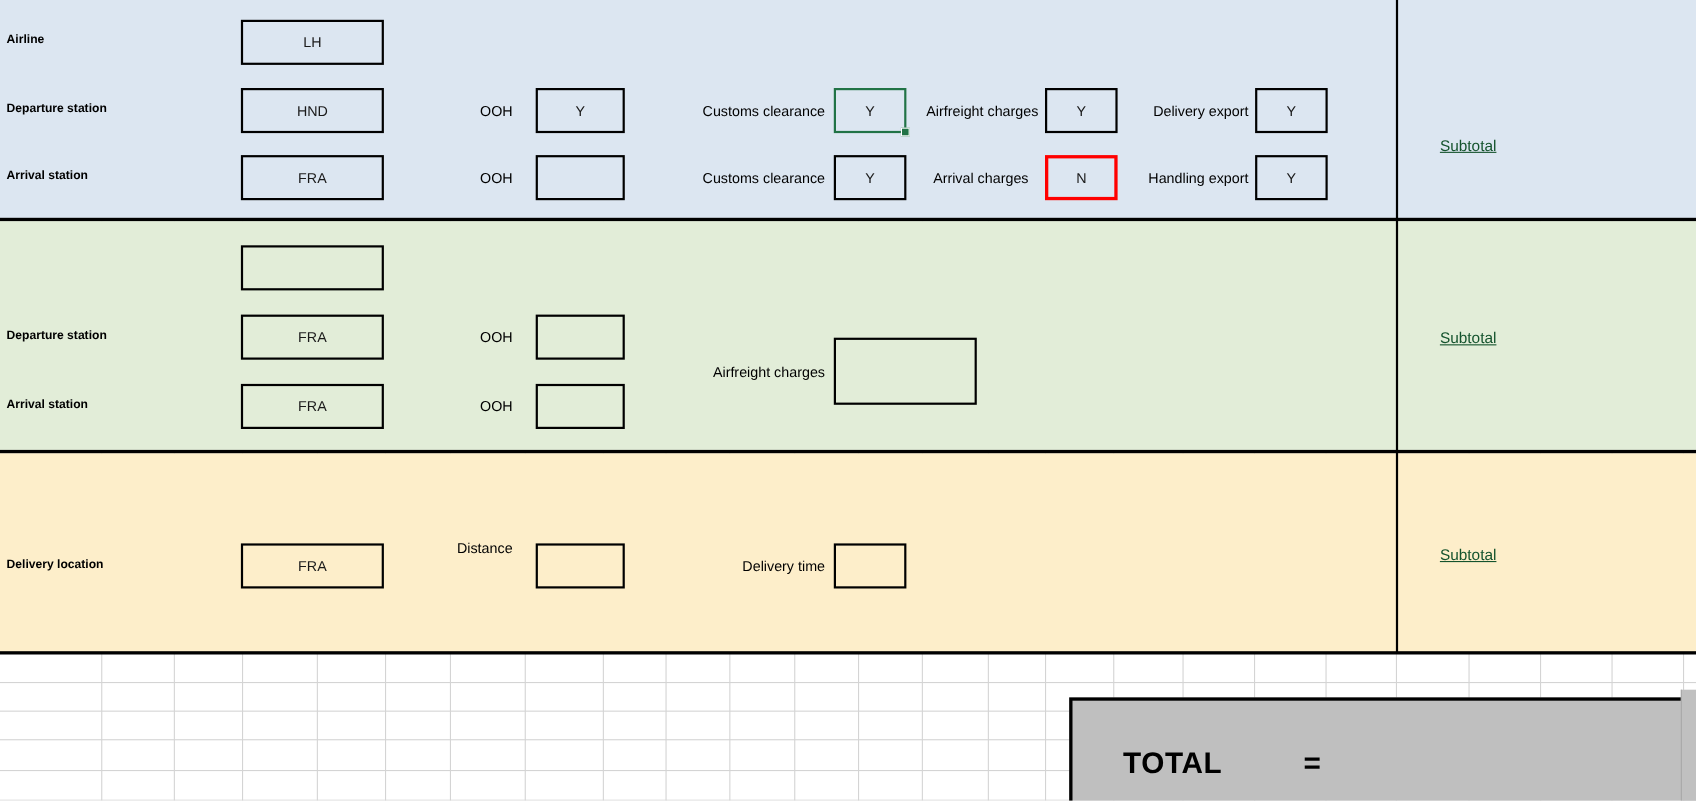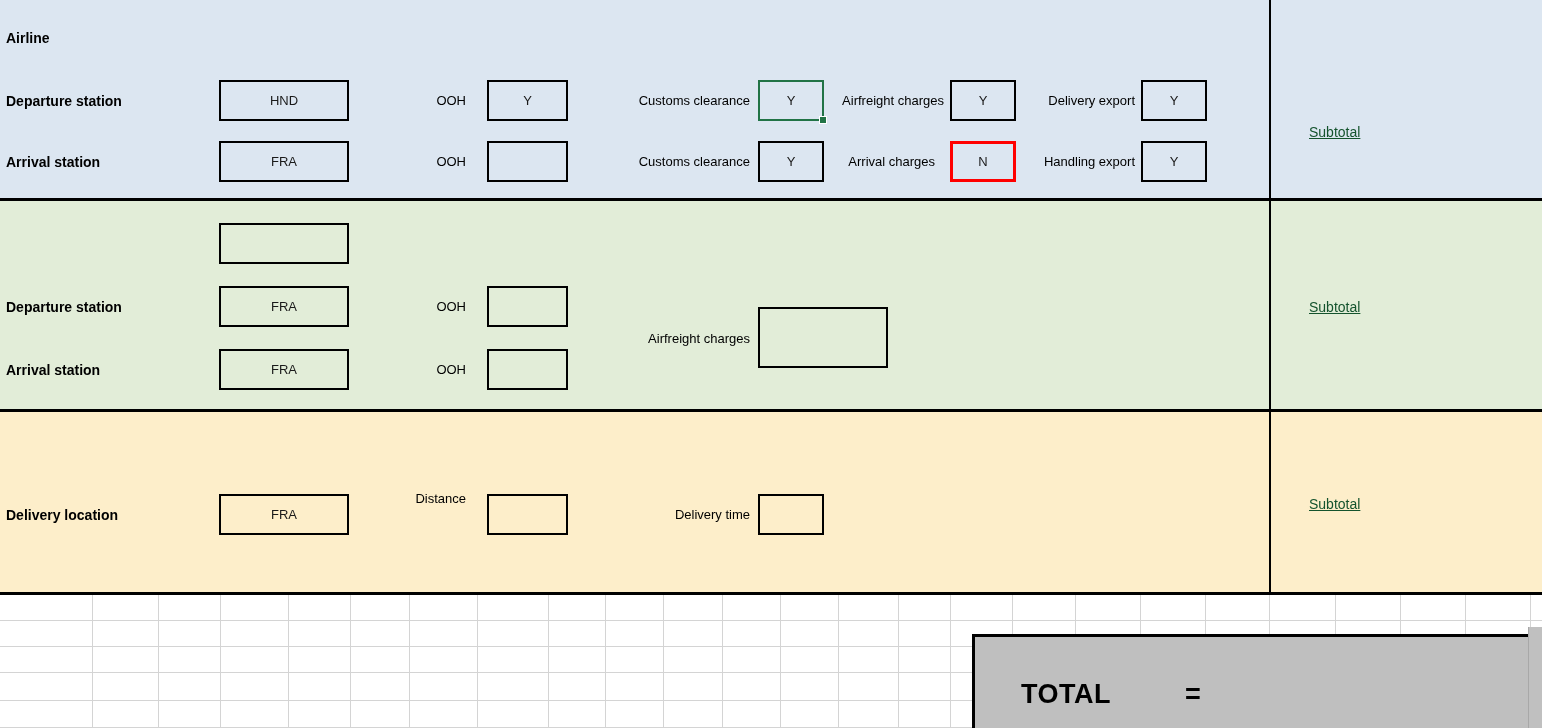--- a/index.html
+++ b/index.html
@@ -71,21 +71,21 @@
     left: 1269px;
     width: 2px;
     background: #000000;
     z-index: 4;
   }
 
   
   .row-label {
     position: absolute;
     z-index: 3;
-    font-size: 14px;
+    font-size: 11px;
     font-weight: bold;
     color: #000000;
     white-space: nowrap;
     line-height: 1;
   }
   .inline-label {
     position: absolute;
     z-index: 3;
     font-size: 13px;
     font-weight: normal;
@@ -218,20 +218,21 @@
 
   <div class="band-rule" style="top:198px"></div>
   <div class="band-rule" style="top:409px"></div>
   <div class="band-rule" style="top:592px"></div>
 
   <div class="subtotal-divider" style="top:0px;   height:199px"></div>
   <div class="subtotal-divider" style="top:200px; height:210px"></div>
   <div class="subtotal-divider" style="top:411px; height:183px"></div>
 
   <div class="row-label" style="left:6px; top:31px">Airline</div>
+  <div class="cell-box" style="left:219px; top:18px; width:130px; height:41px">LH</div>
 
   <div class="row-label" style="left:6px; top:94px">Departure station</div>
   <div class="cell-box" style="left:219px; top:80px; width:130px; height:41px">HND</div>
 
   <div class="inline-label" style="left:400px; top:94px; width:66px">OOH</div>
   <div class="cell-box" style="left:487px; top:80px; width:81px; height:41px">Y</div>
 
   <div class="inline-label" style="left:600px; top:94px; width:150px">Customs clearance</div>
   <div class="cell-box selected" style="left:758px; top:80px; width:66px; height:41px">Y</div>
 

